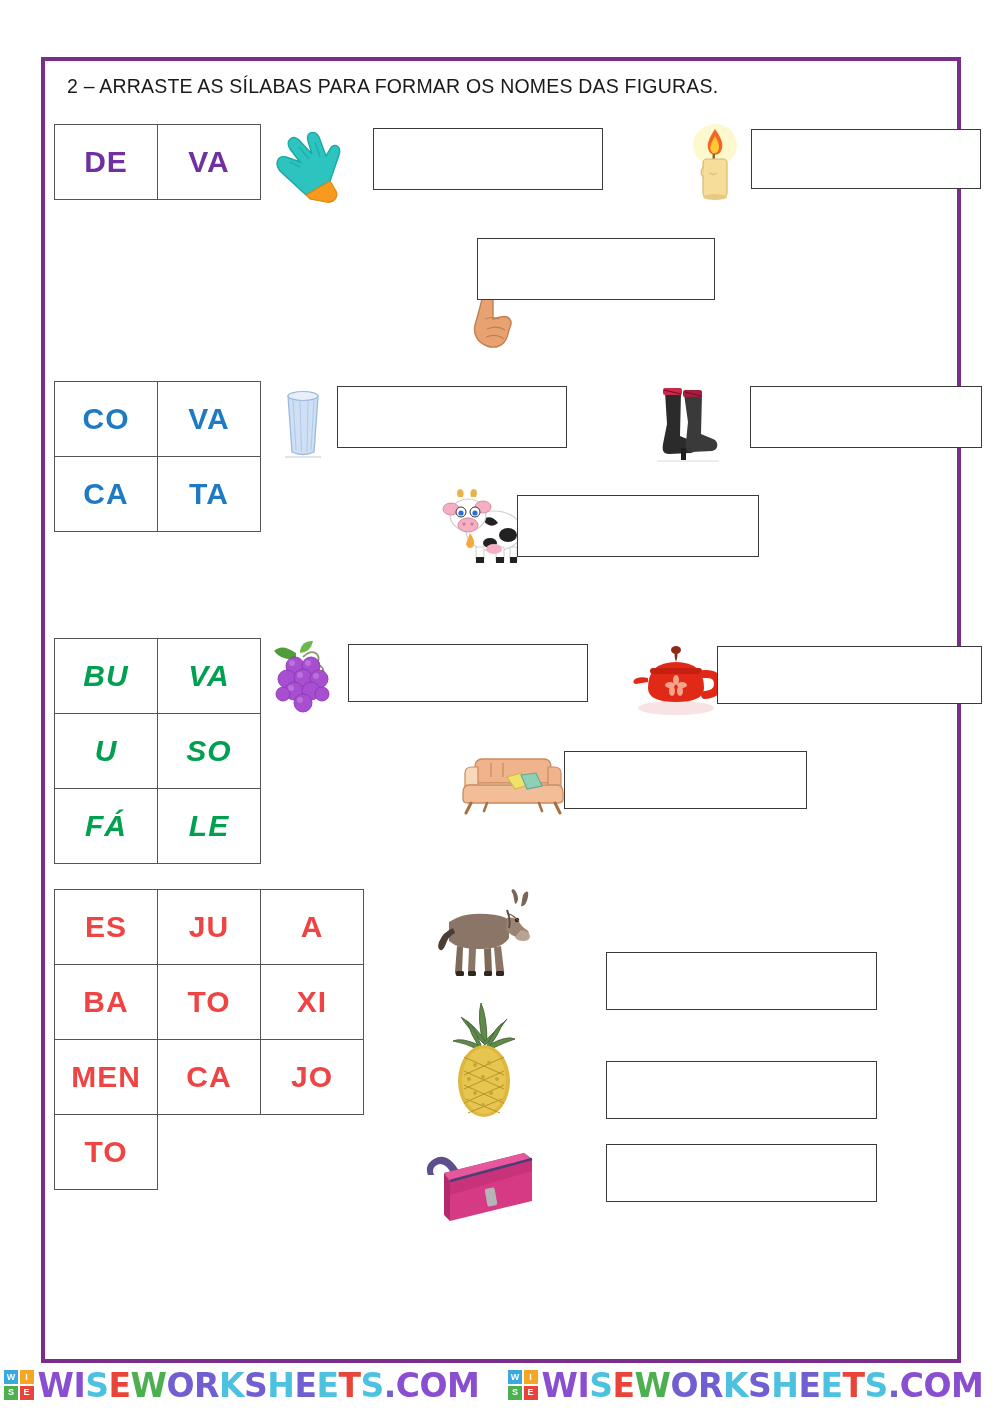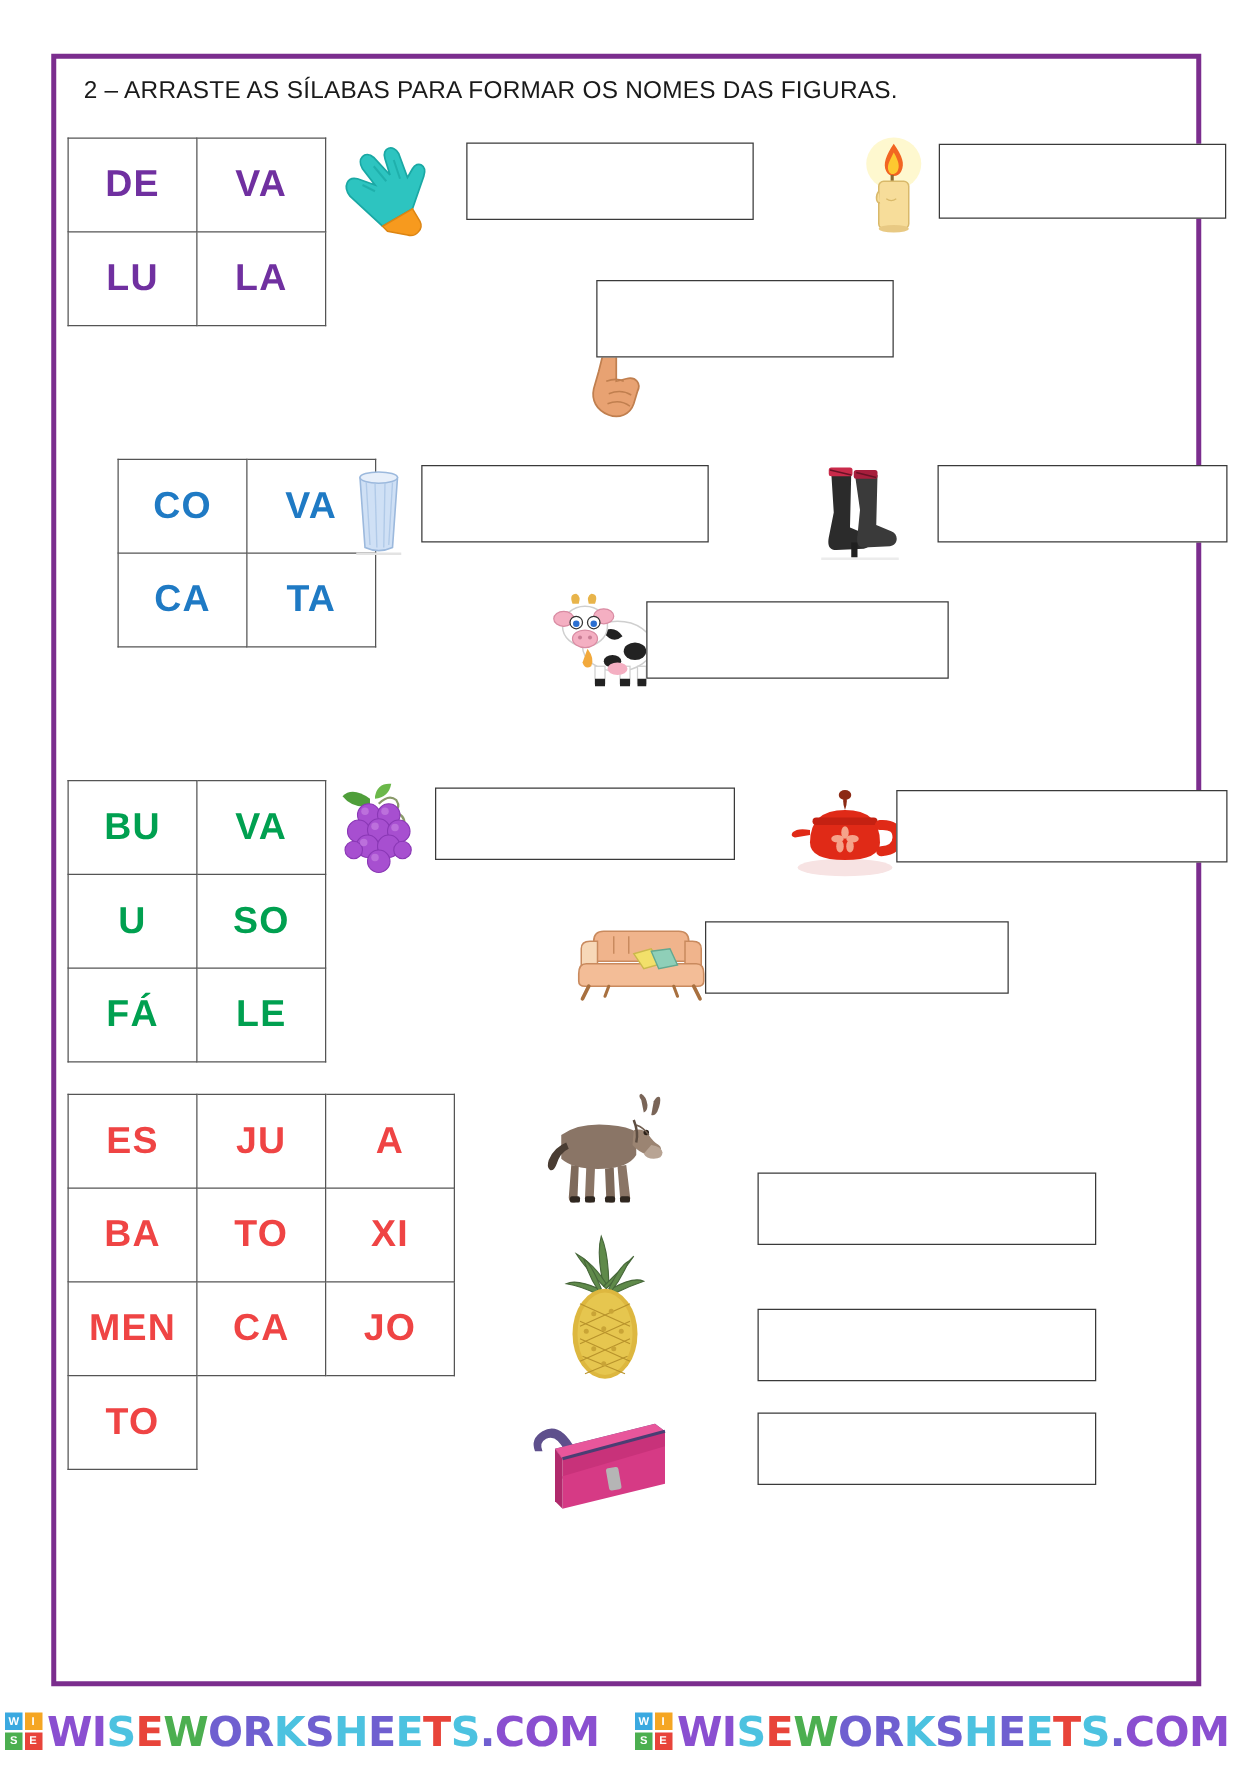--- a/index.html
+++ b/index.html
@@ -5,21 +5,21 @@
   html,body{margin:0;padding:0;}
   body{
     width:1000px;height:1413px;
     background:#ffffff;
     font-family:"Liberation Sans", sans-serif;
     position:relative;
     overflow:hidden;
   }
   .page-frame{
     position:absolute;
-    left:41px;top:43px;
+    left:41px;top:57px;
     width:920px;height:1306px;
     border:4px solid #7b2d8e;
     box-sizing:border-box;
     background:#fff;
   }
   .title{
     position:absolute;
     left:22px;top:14px;
     font-size:19.5px;
     letter-spacing:0.2px;
@@ -107,24 +107,20 @@
 <div class="page-frame">
 
   <div class="title">2 – ARRASTE AS SÍLABAS PARA FORMAR OS NOMES DAS FIGURAS.</div>
 
   <table class="syl-table" style="left:9px;top:63px;">
     <tbody>
         <tr>
       <td class="c-purple">DE</td>
       <td class="c-purple">VA</td>
     </tr>
-    <tr>
-      <td class="c-purple">LU</td>
-      <td class="c-purple">LA</td>
-    </tr>
   </tbody>
     </table>
 
   <div class="pic" style="left:225px;top:68px;">
     <svg width="78" height="76" viewBox="0 0 78 76">
       <g>
         <path d="M10 42 C4 34 8 26 16 28 L30 33 L20 20 C15 12 22 5 29 11 L42 25 L38 12 C35 3 45 0 49 8 L56 27 L60 20 C64 13 72 17 69 26 L60 52 L36 66 Z" fill="#2dc4c0" stroke="#1aa8a4" stroke-width="1.4"></path>
         <path d="M36 66 L60 52 L66 62 C69 68 63 75 56 73 L40 70 Z" fill="#f79a1e" stroke="#dd8512" stroke-width="1.2"></path>
         <path d="M20 33 L30 38 M29 18 L39 30 M45 13 L50 28" stroke="#1aa8a4" stroke-width="1.6" fill="none" opacity="0.7"></path>
       </g>
@@ -150,21 +146,21 @@
     <svg width="55" height="62" viewBox="0 0 55 62">
       <path d="M20 6 C23 1 30 2 30 9 L30 30 L38 28 C46 26 50 32 47 38 L44 48 C41 57 32 60 24 57 C14 53 10 45 12 36 L16 22 Z" fill="#e8a272" stroke="#c07f4f" stroke-width="1.4"></path>
       <path d="M22 30 q8 -3 14 0" stroke="#c07f4f" stroke-width="1.2" fill="none"></path>
       <path d="M24 40 q10 -4 18 1" stroke="#c07f4f" stroke-width="1.2" fill="none"></path>
       <path d="M23 48 q10 -4 18 2" stroke="#c07f4f" stroke-width="1.2" fill="none"></path>
       <path d="M20 9 L28 9" stroke="#c07f4f" stroke-width="1.1"></path>
     </svg>
   </div>
   <div class="ans-box" style="left:432px;top:177px;width:238px;height:62px;"></div>
 
-  <table class="syl-table" style="left:9px;top:320px;margin-left:40px;">
+  <table class="syl-table" style="left:9px;top:320px;">
     <tbody>
         <tr>
       <td class="c-blue">CO</td>
       <td class="c-blue">VA</td>
     </tr>
     <tr>
       <td class="c-blue">CA</td>
       <td class="c-blue">TA</td>
     </tr>
   </tbody>
@@ -217,21 +213,21 @@
       <rect x="34" y="70" width="8" height="6" fill="#222"></rect>
       <rect x="54" y="60" width="8" height="14" fill="#fff" stroke="#cfcfcf" stroke-width="1"></rect>
       <rect x="54" y="70" width="8" height="6" fill="#222"></rect>
       <rect x="68" y="60" width="7" height="14" fill="#fff" stroke="#cfcfcf" stroke-width="1"></rect>
       <rect x="68" y="70" width="7" height="6" fill="#222"></rect>
       <ellipse cx="52" cy="62" rx="8" ry="5" fill="#f4afc2"></ellipse>
     </svg>
   </div>
   <div class="ans-box" style="left:472px;top:434px;width:242px;height:62px;"></div>
 
-  <table class="syl-table" style="left:9px;top:577px;">
+  <table class="syl-table" style="left:9px;top:577px;font-style:italic;">
     <tbody>
         <tr>
       <td class="c-green">BU</td>
       <td class="c-green">VA</td>
     </tr>
     <tr>
       <td class="c-green">U</td>
       <td class="c-green">SO</td>
     </tr>
     <tr>

